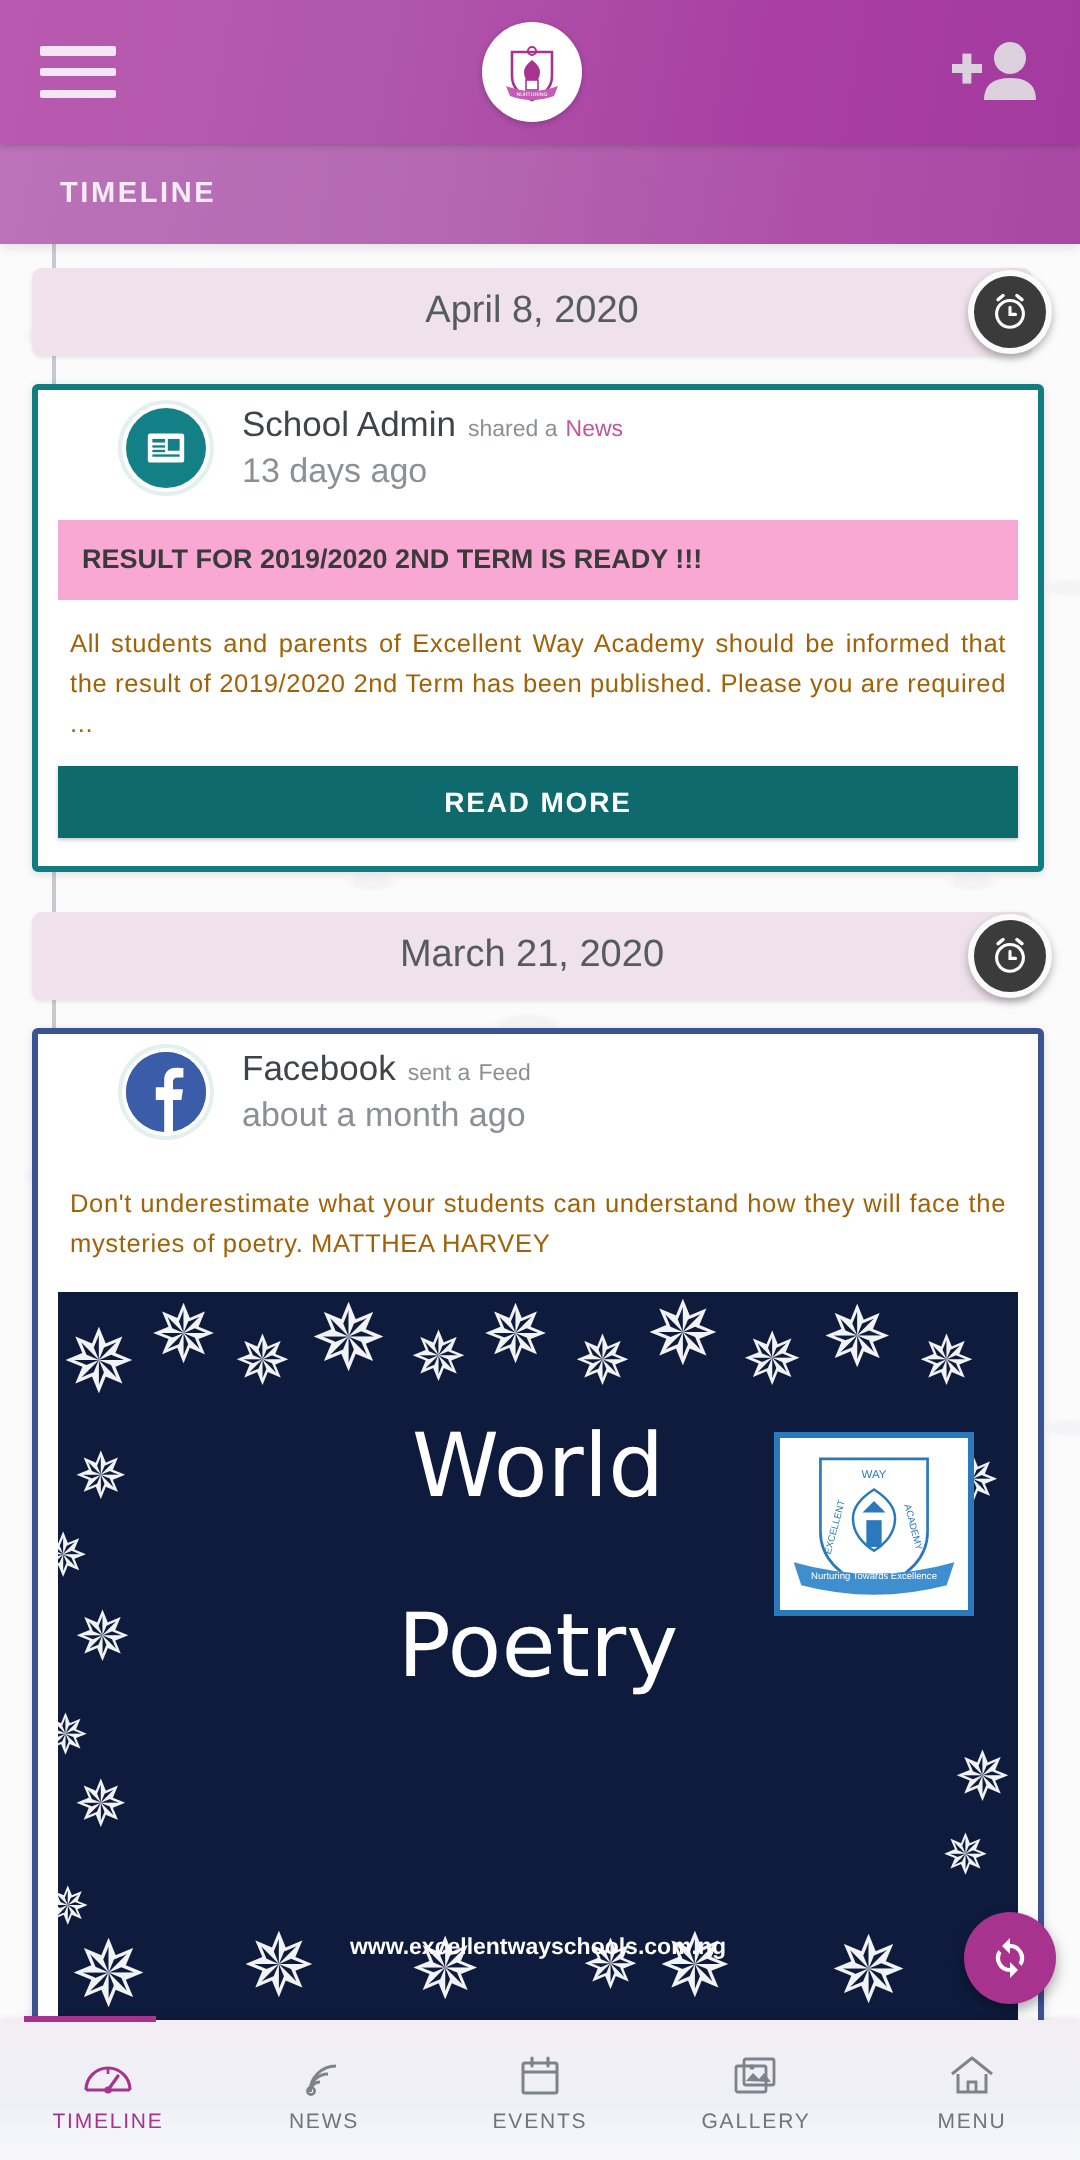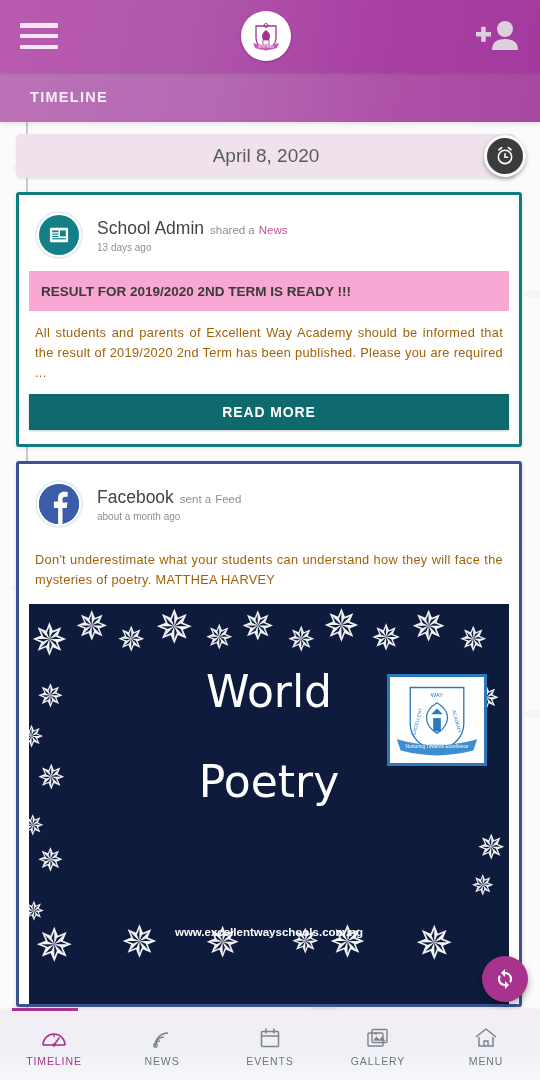--- a/index.html
+++ b/index.html
@@ -86,39 +86,39 @@
   .card {
     position:relative; z-index:2;
     margin:14px 18px 0 16px;
     background:#ffffff;
     border:3px solid #117c80;
     border-radius:3px;
     box-shadow:0 1px 4px rgba(0,0,0,.12);
   }
   .card.facebook { border-color:#3c5393; }
 
-  .card-head { display:flex; align-items:center; padding:16px 16px 10px 16px; }
+  .card-head { display:flex; align-items:center; padding:5px 16px 10px 16px;margin-left:24px; }
   .avatar-ring {
     width:48px; height:48px; border-radius:50%;
     border:2px solid #e4eff0; flex:0 0 48px;
     display:flex; align-items:center; justify-content:center;
     margin-right:14px;
   }
   .avatar {
     width:40px; height:40px; border-radius:50%;
     background:#128086; display:flex; align-items:center; justify-content:center;
   }
   .avatar.fb { background:#3b5ca8; }
   .head-txt { flex:1; min-width:0; }
   .line1 { display:flex; align-items:baseline; flex-wrap:wrap; }
   .poster-name { font-size:17.5px; color:#3f444b; font-weight:400; }
   .poster-action { font-size:11.5px; color:#8b9097; margin-left:6px; }
   .poster-kind { font-size:11.5px; color:#c0569c; margin-left:4px; }
   .poster-kind.plain { color:#8b9097; }
-  .post-time { font-size:10px; color:#8b9097; margin-top:3px; }
+  .post-time { font-size:17px; color:#8b9097; margin-top:3px; }
 
   .post-title-bar {
     margin:2px 10px 0 10px; background:#f9a8d4;
     padding:11px 12px;
   }
   .post-title-bar span { font-size:13.5px; color:#3a3a3a; font-weight:700; }
 
   .post-body {
     padding:12px 16px 10px 16px;
     font-size:12.8px; color:#a16207; line-height:1.55;
@@ -269,20 +269,33 @@
 
     <div class="post-title-bar">
       <span>RESULT FOR 2019/2020 2ND TERM IS READY !!!</span>
     </div>
 
     <div class="post-body">All students and parents of Excellent Way Academy should be informed that the result of 2019/2020 2nd Term has been published. Please you are required ...</div>
 
     <button class="read-more">READ MORE</button>
   </div>
 
+  <div class="datebar-row" style="padding-top:20px;">
+    <div class="datebar">
+      <span class="datebar-text">March 21, 2020</span>
+    </div>
+    <div class="clock-btn" style="top:21px;">
+      <svg width="22" height="22" viewBox="0 0 24 24">
+        <circle cx="12" cy="13" r="7.3" fill="none" stroke="#ffffff" stroke-width="1.7"></circle>
+        <path d="M12 9.5 v3.8 h3" fill="none" stroke="#ffffff" stroke-width="1.7" stroke-linecap="round"></path>
+        <path d="M5.5 5.2 L8.2 3" stroke="#ffffff" stroke-width="1.9" stroke-linecap="round"></path>
+        <path d="M18.5 5.2 L15.8 3" stroke="#ffffff" stroke-width="1.9" stroke-linecap="round"></path>
+      </svg>
+    </div>
+  </div>
 
   <div class="card facebook">
     <div class="card-head">
       <div class="avatar-ring">
         <div class="avatar fb">
           <svg width="40" height="40" viewBox="0 0 40 40">
             <circle cx="20" cy="20" r="20" fill="#3b5ca8"></circle>
             <path d="M23.5 40 V24 h4.2 l.8 -5.4 h-5 v-3.3 c0 -1.6 .5 -2.6 2.8 -2.6 h2.4 V8 c-.4 -.06 -1.9 -.18 -3.6 -.18 -3.6 0 -6 2.2 -6 6.2 v3.6 h-4.2 V24 h4.2 v16 z" fill="#ffffff"></path>
           </svg>
         </div>

